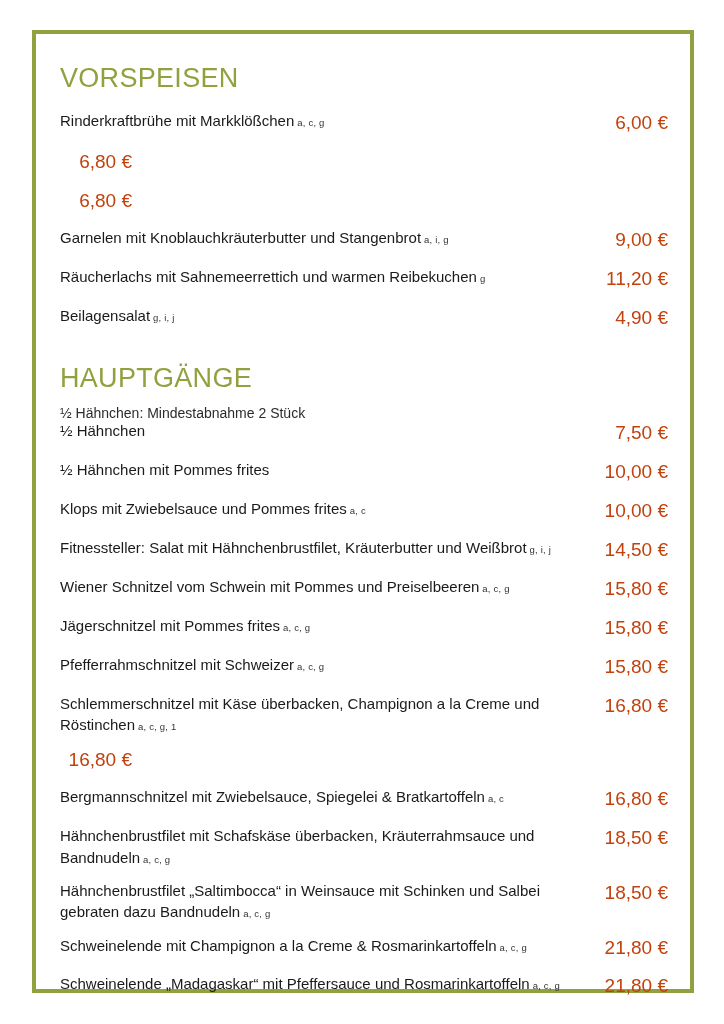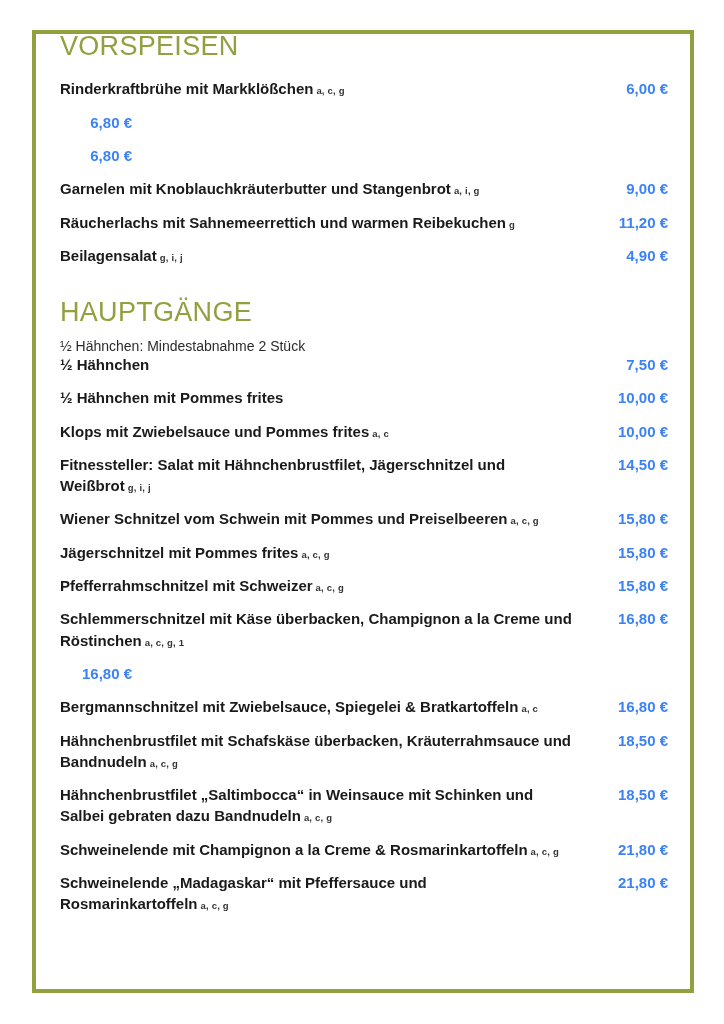--- a/index.html
+++ b/index.html
@@ -32,21 +32,21 @@
     width: 662px;
     height: 963px;
     border: 4px solid #93a03f;
     box-sizing: border-box;
     pointer-events: none;
   }
 
   #menu-content {
     position: absolute;
     left: 60px;
-    top: 32px;
+    top: 64px;
     width: 608px;
   }
 
   .section {
     margin: 0;
   }
   .section + .section {
     margin-top: 26px;
   }
 
@@ -67,21 +67,20 @@
     margin: 6px 0 -2px 0;
     padding: 0;
   }
 
   .menu-item {
     display: flex;
     align-items: flex-start;
     justify-content: space-between;
     margin: 0;
     padding: 6px 0 6px 0;
-    font-weight: bold;
   }
   .menu-item.tight {
     padding-top: 0;
     justify-content: space-between;
   }
 
   .item-name {
     flex: 1 1 auto;
     font-size: 15px;
     line-height: 1.42;
@@ -96,23 +95,23 @@
     letter-spacing: 0.2px;
     white-space: nowrap;
     padding-left: 3px;
   }
   .allergens:empty {
     display: none;
   }
 
   .item-price {
     flex: 0 0 auto;
-    font-size: 15px;
+    font-size: 19px;
     line-height: 1.42;
-    color: #3b82f6;
+    color: #c2410c;
     text-align: right;
     min-width: 72px;
     white-space: nowrap;
   }
 </style>
 </head>
 <body>
 
 <div id="menu-page">
 
@@ -153,21 +152,21 @@
         </div>
         <div class="menu-item">
           <div class="item-name"><span>½ Hähnchen mit Pommes frites</span></div>
           <div class="item-price">10,00 €</div>
         </div>
         <div class="menu-item">
           <div class="item-name"><span>Klops mit Zwiebelsauce und Pommes frites</span><span class="allergens">a, c</span></div>
           <div class="item-price">10,00 €</div>
         </div>
         <div class="menu-item">
-          <div class="item-name"><span>Fitnessteller: Salat mit Hähnchenbrustfilet, Jägerschnitzel und Weißbrot</span><span class="allergens">g, i, j</span></div>
+          <div class="item-name"><span>Fitnessteller: Salat mit Hähnchenbrustfilet, Kräuterbutter und Weißbrot</span><span class="allergens">g, i, j</span></div>
           <div class="item-price">14,50 €</div>
         </div>
         <div class="menu-item">
           <div class="item-name"><span>Wiener Schnitzel vom Schwein mit Pommes und Preiselbeeren</span><span class="allergens">a, c, g</span></div>
           <div class="item-price">15,80 €</div>
         </div>
         <div class="menu-item">
           <div class="item-name"><span>Jägerschnitzel mit Pommes frites</span><span class="allergens">a, c, g</span></div>
           <div class="item-price">15,80 €</div>
         </div>

